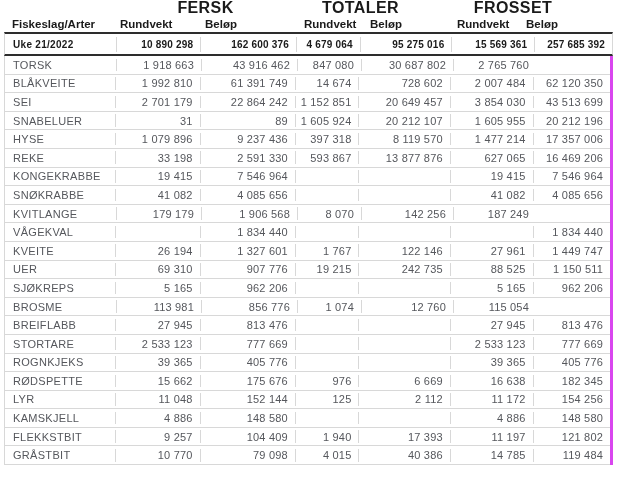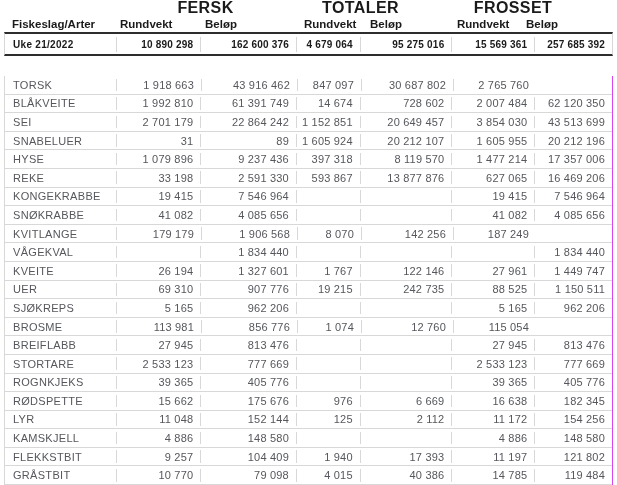--- a/index.html
+++ b/index.html
@@ -28,21 +28,21 @@
   .colhead-row .hc.h4 { padding-left:10px; }
   .colhead-row .hc.h6 { left:-14px; }
 
   .uke-row {
     display:flex; height:24px; align-items:center; box-sizing:border-box;
     border-top:2px solid #2d2d2d; border-bottom:2px solid #2d2d2d;
     border-left:1px solid #d8d8d8; border-right:1px solid #d8d8d8;
     font-weight:700; font-size:10px; color:#1a1a1a;
   }
 
-  .rows { border-left:1px solid #d8d8d8; border-right:1px solid #d946ef;margin-top:20px; }
+  .rows { border-left:1px solid #d8d8d8; border-right:3px solid #d946ef; }
   .row {
     display:flex; height:18.6px; align-items:center; box-sizing:border-box;
     border-bottom:1px solid #d8d8d8; font-size:11px; color:#55575c;
   }
   .cell {
     box-sizing:border-box; height:100%; display:flex; align-items:center;
     position:relative; white-space:nowrap; overflow:hidden;
   }
   .cell.name { padding-left:8px; letter-spacing:.3px; }
   .cell.num  { justify-content:flex-end; padding-right:7px; letter-spacing:.2px; }
@@ -82,21 +82,21 @@
       <div class="cell num c4">95 275 016</div>
       <div class="cell num c5">15 569 361</div>
       <div class="cell num c6">257 685 392</div>
     </div>
 
     <div class="rows" id="rows-container">
         <div class="row">
           <div class="cell name c0">TORSK</div>
           <div class="cell num c1">1 918 663</div>
           <div class="cell num c2">43 916 462</div>
-          <div class="cell num c3">847 097</div>
+          <div class="cell num c3">847 080</div>
           <div class="cell num c4">30 687 802</div>
           <div class="cell num c5">2 765 760</div>
         </div>
         <div class="row">
           <div class="cell name c0">BLÅKVEITE</div>
           <div class="cell num c1">1 992 810</div>
           <div class="cell num c2">61 391 749</div>
           <div class="cell num c3">14 674</div>
           <div class="cell num c4">728 602</div>
           <div class="cell num c5">2 007 484</div>

